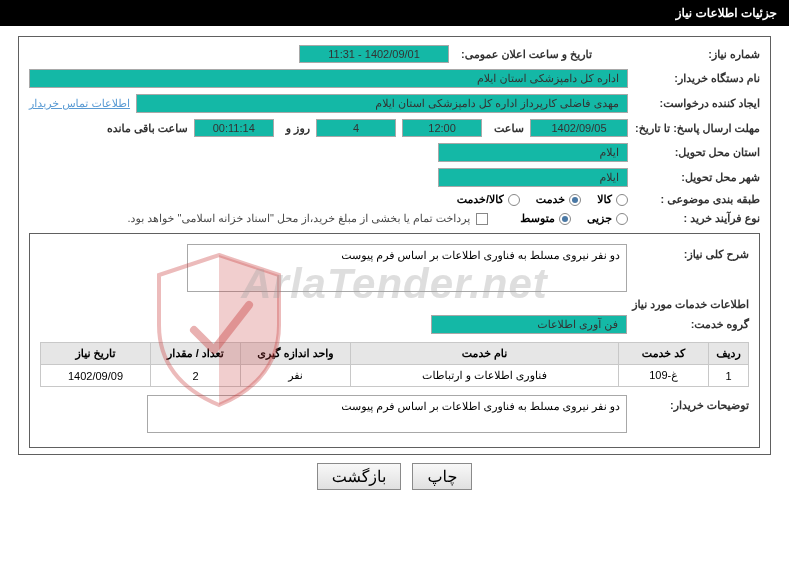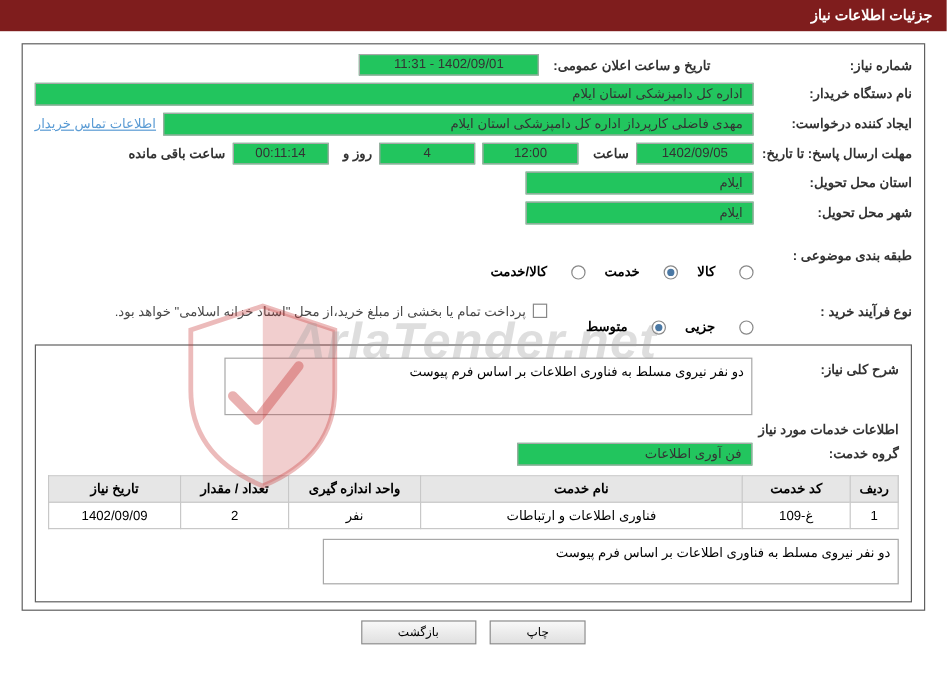--- a/index.html
+++ b/index.html
@@ -6,21 +6,21 @@
 body {
   font-family: Tahoma, Arial, sans-serif;
   font-size: 11px;
   background: #fff;
   width: 789px;
   height: 566px;
   position: relative;
   direction: rtl;
 }
 .header-bar {
-  background: #7f1d1d;
+  background: #000000;
   color: #fff;
   padding: 6px 12px;
   font-weight: bold;
   font-size: 12px;
 }
 .outer-container {
   border: 1px solid #606060;
   margin: 10px 18px 6px 18px;
   padding: 8px 10px 6px 10px;
 }
@@ -32,34 +32,34 @@
   gap: 6px;
 }
 .label {
   color: #333;
   font-weight: bold;
   margin-left: 6px;
   white-space: nowrap;
 }
 .field {
   border: 1px solid #a8a8a8;
-  background: #22c55e;
+  background: #14b8a6;
   padding: 2px 6px;
   font-size: 11px;
   color: #333;
   text-align: center;
   min-height: 18px;
   display: inline-flex;
   align-items: center;
   justify-content: center;
 }
 .field-wide { flex: 1; justify-content: flex-start; padding-right: 8px; text-align: right; }
 .link { color: #5a9bd4; cursor: pointer; text-decoration: underline; }
 .radio-group { display: inline-flex; align-items: center; gap: 16px; }
-.radio-group label { display: inline-flex; align-items: center; gap: 20px; font-weight: bold; margin-top: 27px; }
+.radio-group label { display: inline-flex; align-items: center; gap: 4px; font-weight: bold; }
 .radio-dot {
   width: 12px; height: 12px; border: 1px solid #888; border-radius: 50%;
   display: inline-block; position: relative;
 }
 .radio-dot.selected::after {
   content: ""; position: absolute; top: 2px; left: 2px; width: 6px; height: 6px;
   background: #4a78a4; border-radius: 50%;
 }
 .checkbox {
   width: 12px; height: 12px; border: 1px solid #888; display: inline-block;
@@ -108,22 +108,22 @@
   font-size: 11px;
   text-align: right;
 }
 .button-row {
   text-align: center;
   margin-top: 8px;
 }
 .btn {
   border: 1px solid #8a8a8a;
   background: linear-gradient(#f8f8f8,#e0e0e0);
-  padding: 3px 30px;
-  font-size: 10px;
+  padding: 3px 14px;
+  font-size: 16px;
   cursor: pointer;
   margin: 0 4px;
   font-family: Tahoma;
 }
 .watermark {
   position: absolute;
   top: 260px;
   left: 0;
   width: 789px;
   text-align: center;
@@ -271,20 +271,21 @@
           <td>غ-109</td>
           <td>فناوری اطلاعات و ارتباطات</td>
           <td>نفر</td>
           <td>2</td>
           <td>1402/09/09</td>
         </tr>
       </tbody>
     </table>
 
     <div class="row" style="align-items:flex-start; margin-top:8px;">
+      <span class="label" style="width:110px; padding-top:4px;">توضیحات خریدار:</span>
       <div class="desc-box">دو نفر نیروی مسلط به فناوری اطلاعات بر اساس فرم پیوست</div>
     </div>
 
   </div>
 
 </div>
 
 <div class="button-row">
   <button class="btn">چاپ</button>
   <button class="btn">بازگشت</button>

